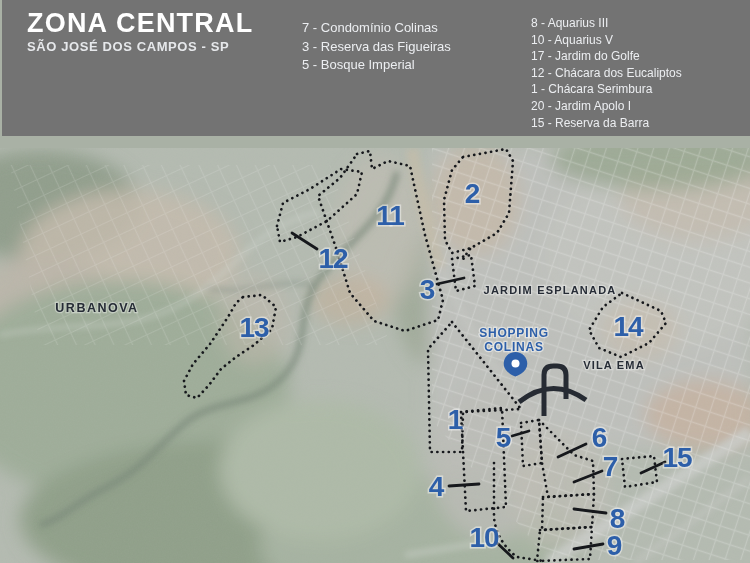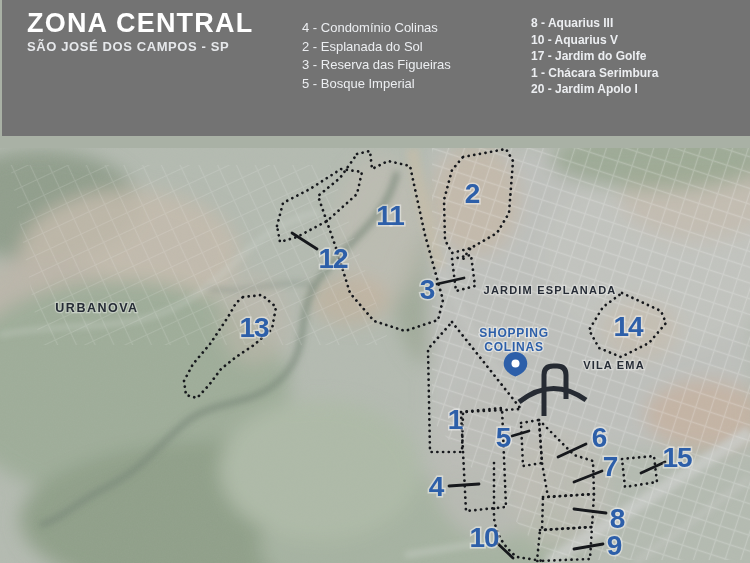--- a/index.html
+++ b/index.html
@@ -16,21 +16,21 @@
   .title-block{position:absolute;left:25px;top:9px;}
   .title-block h1{
     margin:0;font-size:27px;font-weight:700;letter-spacing:1.2px;color:#ffffff;line-height:1.1;
   }
   .title-block .sub{
     font-size:13px;font-weight:700;letter-spacing:.6px;color:#e6e8eb;
   }
   .leg{position:absolute;color:#eceef1;}
   .leg .li{white-space:nowrap;}
   .col1{left:300px;top:19px;font-size:13px;line-height:18.6px;font-weight:500;}
-  .col2{left:529px;top:15px;font-size:12px;line-height:16.6px;font-weight:700;}
+  .col2{left:529px;top:15px;font-size:12px;line-height:16.6px;font-weight:400;}
 
   
   .mnum{
     font-family:"Liberation Sans",sans-serif;font-size:28px;font-weight:700;
     fill:#2d5fa9;text-anchor:middle;letter-spacing:-1px;
     paint-order:stroke;stroke:#ffffff;stroke-opacity:.45;stroke-width:3px;
   }
   .plab{
     font-family:"Liberation Sans",sans-serif;font-size:11px;font-weight:700;
     fill:#262c36;text-anchor:middle;letter-spacing:1.2px;
@@ -182,28 +182,29 @@
     </g>
   </svg>
 
   <header class="hdr">
     <div class="title-block">
       <h1>ZONA CENTRAL</h1>
       <div class="sub">SÃO JOSÉ DOS CAMPOS - SP</div>
     </div>
 
     <div class="leg col1">
-      <div class="li">4 - Condomínio Colinas</div>
-      <div class="li">2 - Esplanada do Sol</div>
+      <div class="li">7 - Condomínio Colinas</div>
       <div class="li">3 - Reserva das Figueiras</div>
       <div class="li">5 - Bosque Imperial</div>
     </div>
 
     <div class="leg col2">
       <div class="li">8 - Aquarius III</div>
       <div class="li">10 - Aquarius V</div>
       <div class="li">17 - Jardim do Golfe</div>
+      <div class="li">12 - Chácara dos Eucaliptos</div>
       <div class="li">1 - Chácara Serimbura</div>
       <div class="li">20 - Jardim Apolo I</div>
+      <div class="li">15 - Reserva da Barra</div>
     </div>
   </header>
 
 </div>
 
 </body></html>

